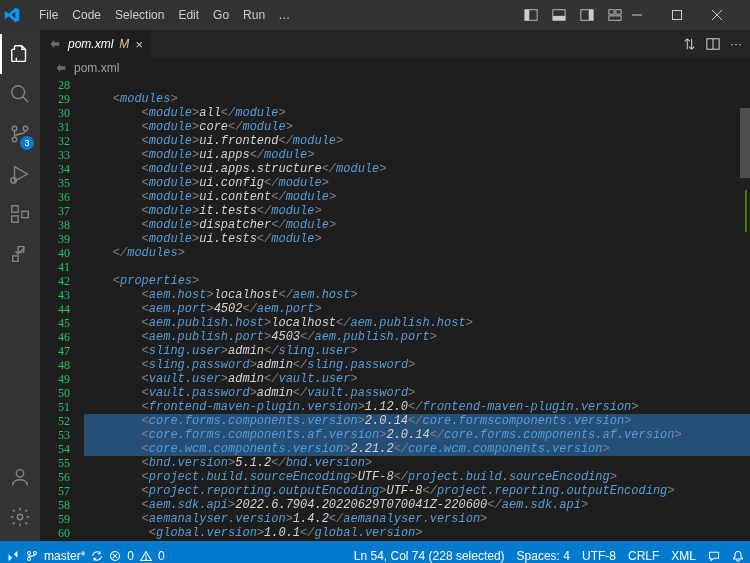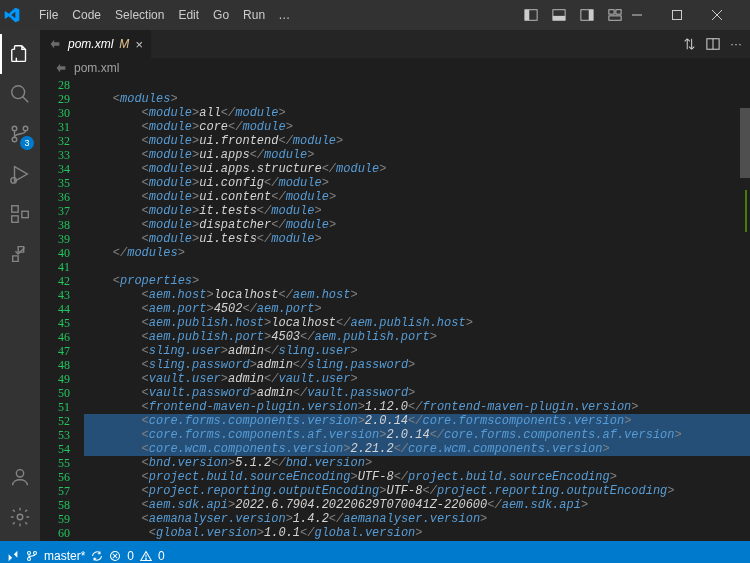--- a/index.html
+++ b/index.html
@@ -374,13 +374,30 @@
     <span>0</span>
     <span>
       <svg width="12" height="12" viewBox="0 0 16 16" fill="none" stroke="#fff" stroke-width="1.4">
           <path d="M8 2l7 12H1z"></path>
           <line x1="8" y1="6" x2="8" y2="10"></line>
           <circle cx="8" cy="12" r="0.5" fill="#fff"></circle>
         </svg>
     </span>
     <span>0</span>
   </div>
+  <div class="sb-right">
+    <span>Ln 54, Col 74 (228 selected)</span>
+    <span>Spaces: 4</span>
+    <span>UTF-8</span>
+    <span>CRLF</span>
+    <span>XML</span>
+    <span>
+      <svg width="12" height="12" viewBox="0 0 16 16" fill="none" stroke="#fff" stroke-width="1.4">
+          <path d="M2 3h12v8H8l-4 3v-3H2z"></path>
+        </svg>
+    </span>
+    <span>
+      <svg width="12" height="12" viewBox="0 0 16 16" fill="none" stroke="#fff" stroke-width="1.4">
+          <path d="M8 2a4 4 0 00-4 4v3l-2 2v1h12v-1l-2-2V6a4 4 0 00-4-4zM6 13a2 2 0 004 0"></path>
+        </svg>
+    </span>
+  </div>
 </div>
 
 </body></html>

